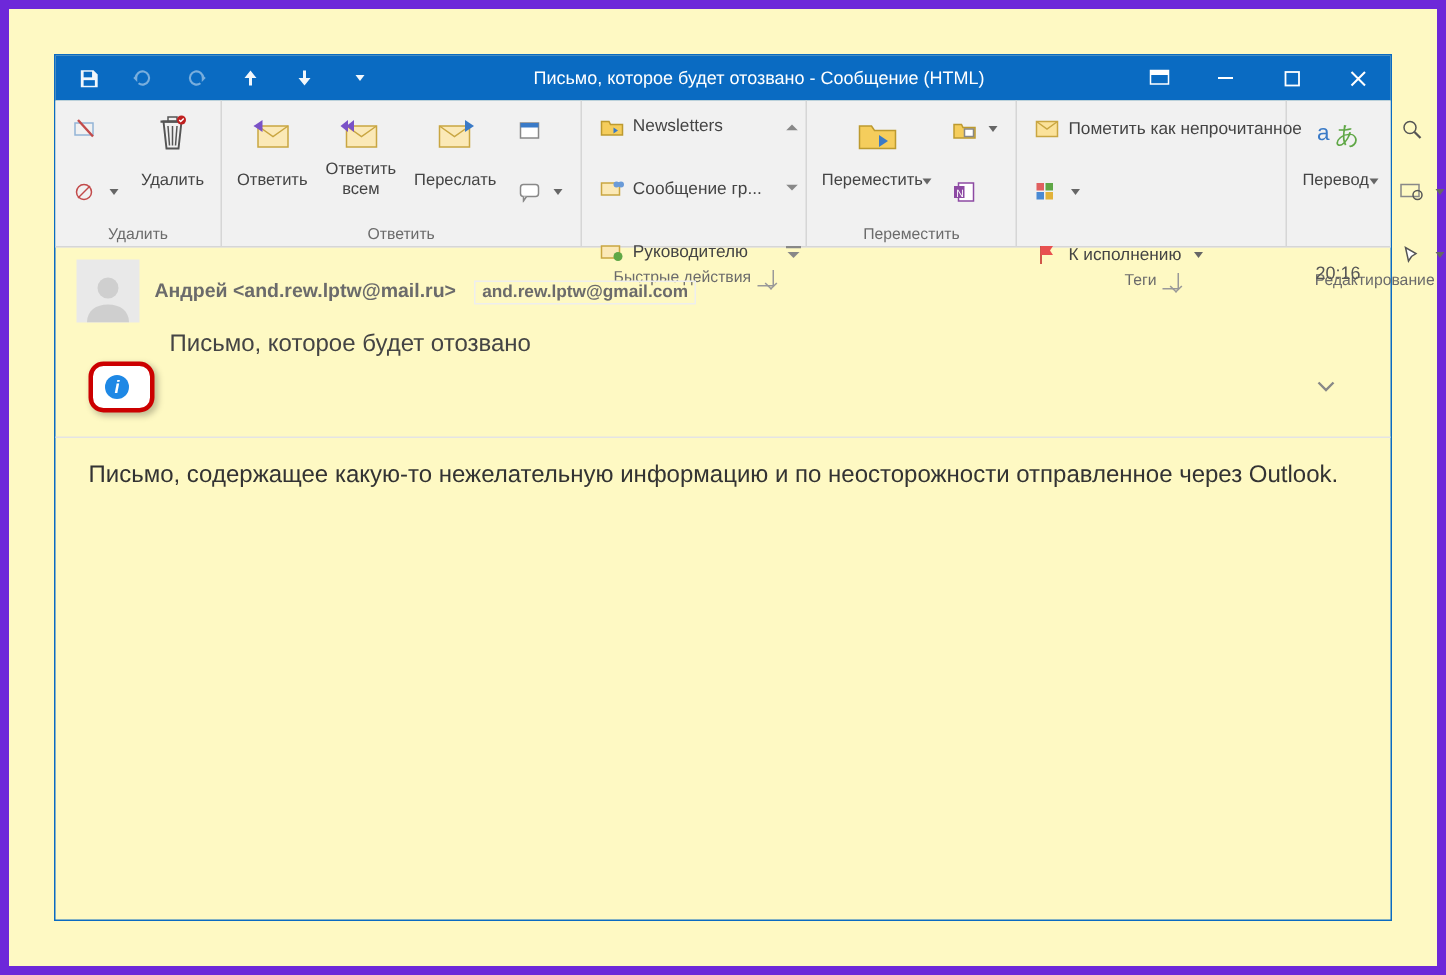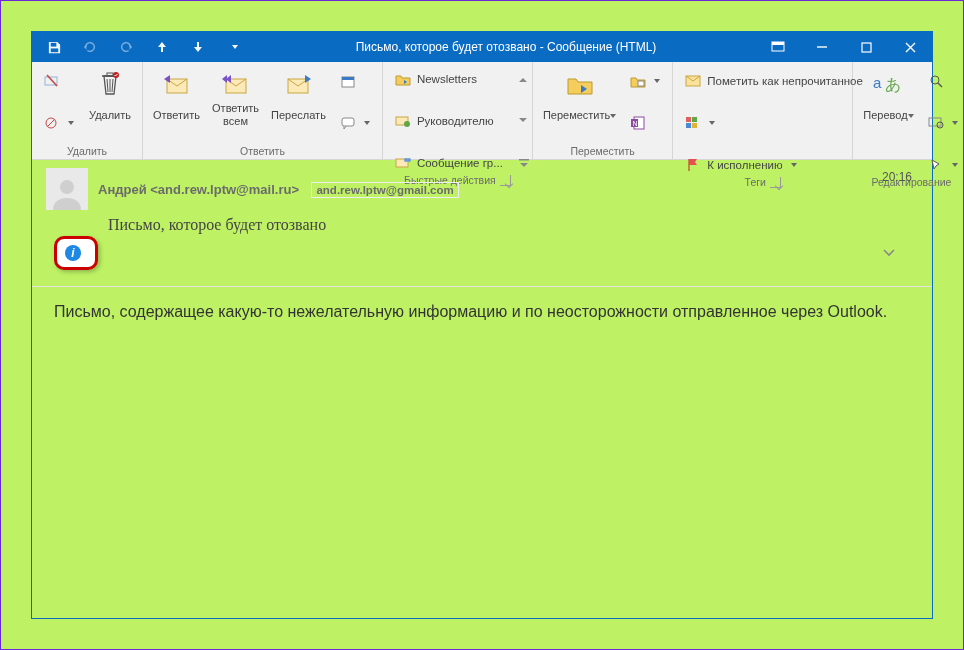--- a/index.html
+++ b/index.html
@@ -1,17 +1,17 @@
 <!DOCTYPE html>
 <html><head>
 <meta charset="utf-8">
 <style>
   * { box-sizing: border-box; margin: 0; padding: 0; font-family: "Segoe UI", Tahoma, sans-serif; }
   body { background: #fff; }
-  .frame { width: 964px; height: 650px; border: 1px solid #6d28d9; background: #bef264; position: relative; }
+  .frame { width: 964px; height: 650px; border: 6px solid #6d28d9; background: #fef9c3; position: relative; }
   .app { position: absolute; left: 30px; top: 30px; right: 30px; bottom: 30px; border: 1px solid #0a6bc2; display: flex; flex-direction: column; }
 
   
   .titlebar { height: 30px; background: #0a6bc2; color: #fff; display: flex; align-items: center; font-size: 12px; }
   .titlebar .qat { display: flex; align-items: center; gap: 8px; padding: 0 8px; }
   .titlebar .qat .qbtn { width: 28px; height: 28px; display: flex; align-items: center; justify-content: center; opacity: 0.95; cursor: pointer; }
   .titlebar .qat .qbtn.dis { opacity: 0.45; cursor: default; }
   .titlebar .title { flex: 1; text-align: center; overflow: hidden; white-space: nowrap; }
   .titlebar .winctl { display: flex; }
   .titlebar .winctl .wbtn { width: 44px; height: 30px; display: flex; align-items: center; justify-content: center; cursor: pointer; }
@@ -39,21 +39,21 @@
   .launcher { width: 11px; height: 11px; border: 1px solid #999; border-top: none; border-left: none; position: relative; }
   .launcher:after { content: ""; position: absolute; width: 5px; height: 5px; border-right: 1px solid #999; border-bottom: 1px solid #999; right: -2px; bottom: -2px; transform: rotate(45deg); }
 
   
   .msghdr { padding: 8px 14px 6px 14px; position: relative; }
   .hdrline { display: flex; align-items: center; gap: 10px; font-weight: bold; }
   .avatar { width: 42px; height: 42px; background: #e9e9e9; display: flex; align-items: flex-end; justify-content: center; }
   .from { font-size: 13px; color: #6b6b6b; }
   .to { font-size: 11.5px; color: #6b6b6b; border: 1px solid #eee; padding: 1px 4px; margin-left: 8px; }
   .time { position: absolute; right: 20px; top: 10px; font-size: 12px; color: #555; }
-  .subject { font-size: 16px; color: #444; margin-top: 6px; margin-left: 62px; font-family: Liberation Serif, serif; }
+  .subject { font-size: 16px; color: #444; margin-top: 6px; margin-left: 62px; }
 
   
   .infowrap { position: relative; margin-top: 2px; margin-left: 8px; }
   .infobar { display: inline-flex; align-items: center; gap: 8px; background: #fff; border: 3px solid #cc0000; border-radius: 10px; padding: 6px 14px 6px 8px; font-size: 12px; color: #444; box-shadow: 2px 2px 4px rgba(0,0,0,0.25); }
   .infobar .iicon { width: 16px; height: 16px; border-radius: 50%; background: #1e88e5; color: #fff; font-weight: bold; font-size: 12px; display: flex; align-items: center; justify-content: center; font-style: italic; }
   .chev { position: absolute; right: 22px; top: 50%; transform: translateY(-50%); color: #888; cursor: pointer; }
 
   
   .sep { height: 1px; background: #e4e4e4; margin: 10px 0 0 0; }
   .msgbody { padding: 16px 22px; font-size: 16px; color: #333; flex: 1; }
@@ -237,34 +237,34 @@
                     <path d="M1 4h5l1 2h8v7H1z" fill="#f5cd5c" stroke="#bd9a2f"></path>
                     <path d="M9 8l3 2-3 2z" fill="#3a7ac7"></path>
                   </svg>
                 </div>
                 <span>Newsletters</span>
               </div>
             <div class="smallbtn">
                 <div class="sicon">
                   <svg width="16" height="14">
                     <rect x="1" y="3" width="12" height="8" fill="#fbe9b7" stroke="#c9a642"></rect>
-                    <circle cx="12" cy="10" r="3" fill="#5fa746"></circle>
-                  </svg>
-                </div>
-                <span>Руководителю</span>
-              </div>
-            <div class="smallbtn">
-                <div class="sicon">
-                  <svg width="16" height="14">
-                    <rect x="1" y="3" width="12" height="8" fill="#fbe9b7" stroke="#c9a642"></rect>
                     <circle cx="11" cy="4" r="2" fill="#6a9bd8"></circle>
                     <circle cx="14" cy="4" r="2" fill="#6a9bd8"></circle>
                   </svg>
                 </div>
                 <span>Сообщение гр...</span>
+              </div>
+            <div class="smallbtn">
+                <div class="sicon">
+                  <svg width="16" height="14">
+                    <rect x="1" y="3" width="12" height="8" fill="#fbe9b7" stroke="#c9a642"></rect>
+                    <circle cx="12" cy="10" r="3" fill="#5fa746"></circle>
+                  </svg>
+                </div>
+                <span>Руководителю</span>
               </div>
           </div>
           <div class="stack" style="padding-top:2px">
             <div class="smallbtn">
                 <svg width="8" height="6">
                   <path d="M0 6l4-4 4 4z" fill="#888"></path>
                 </svg>
               </div>
             <div class="smallbtn">
                 <svg width="8" height="6">

